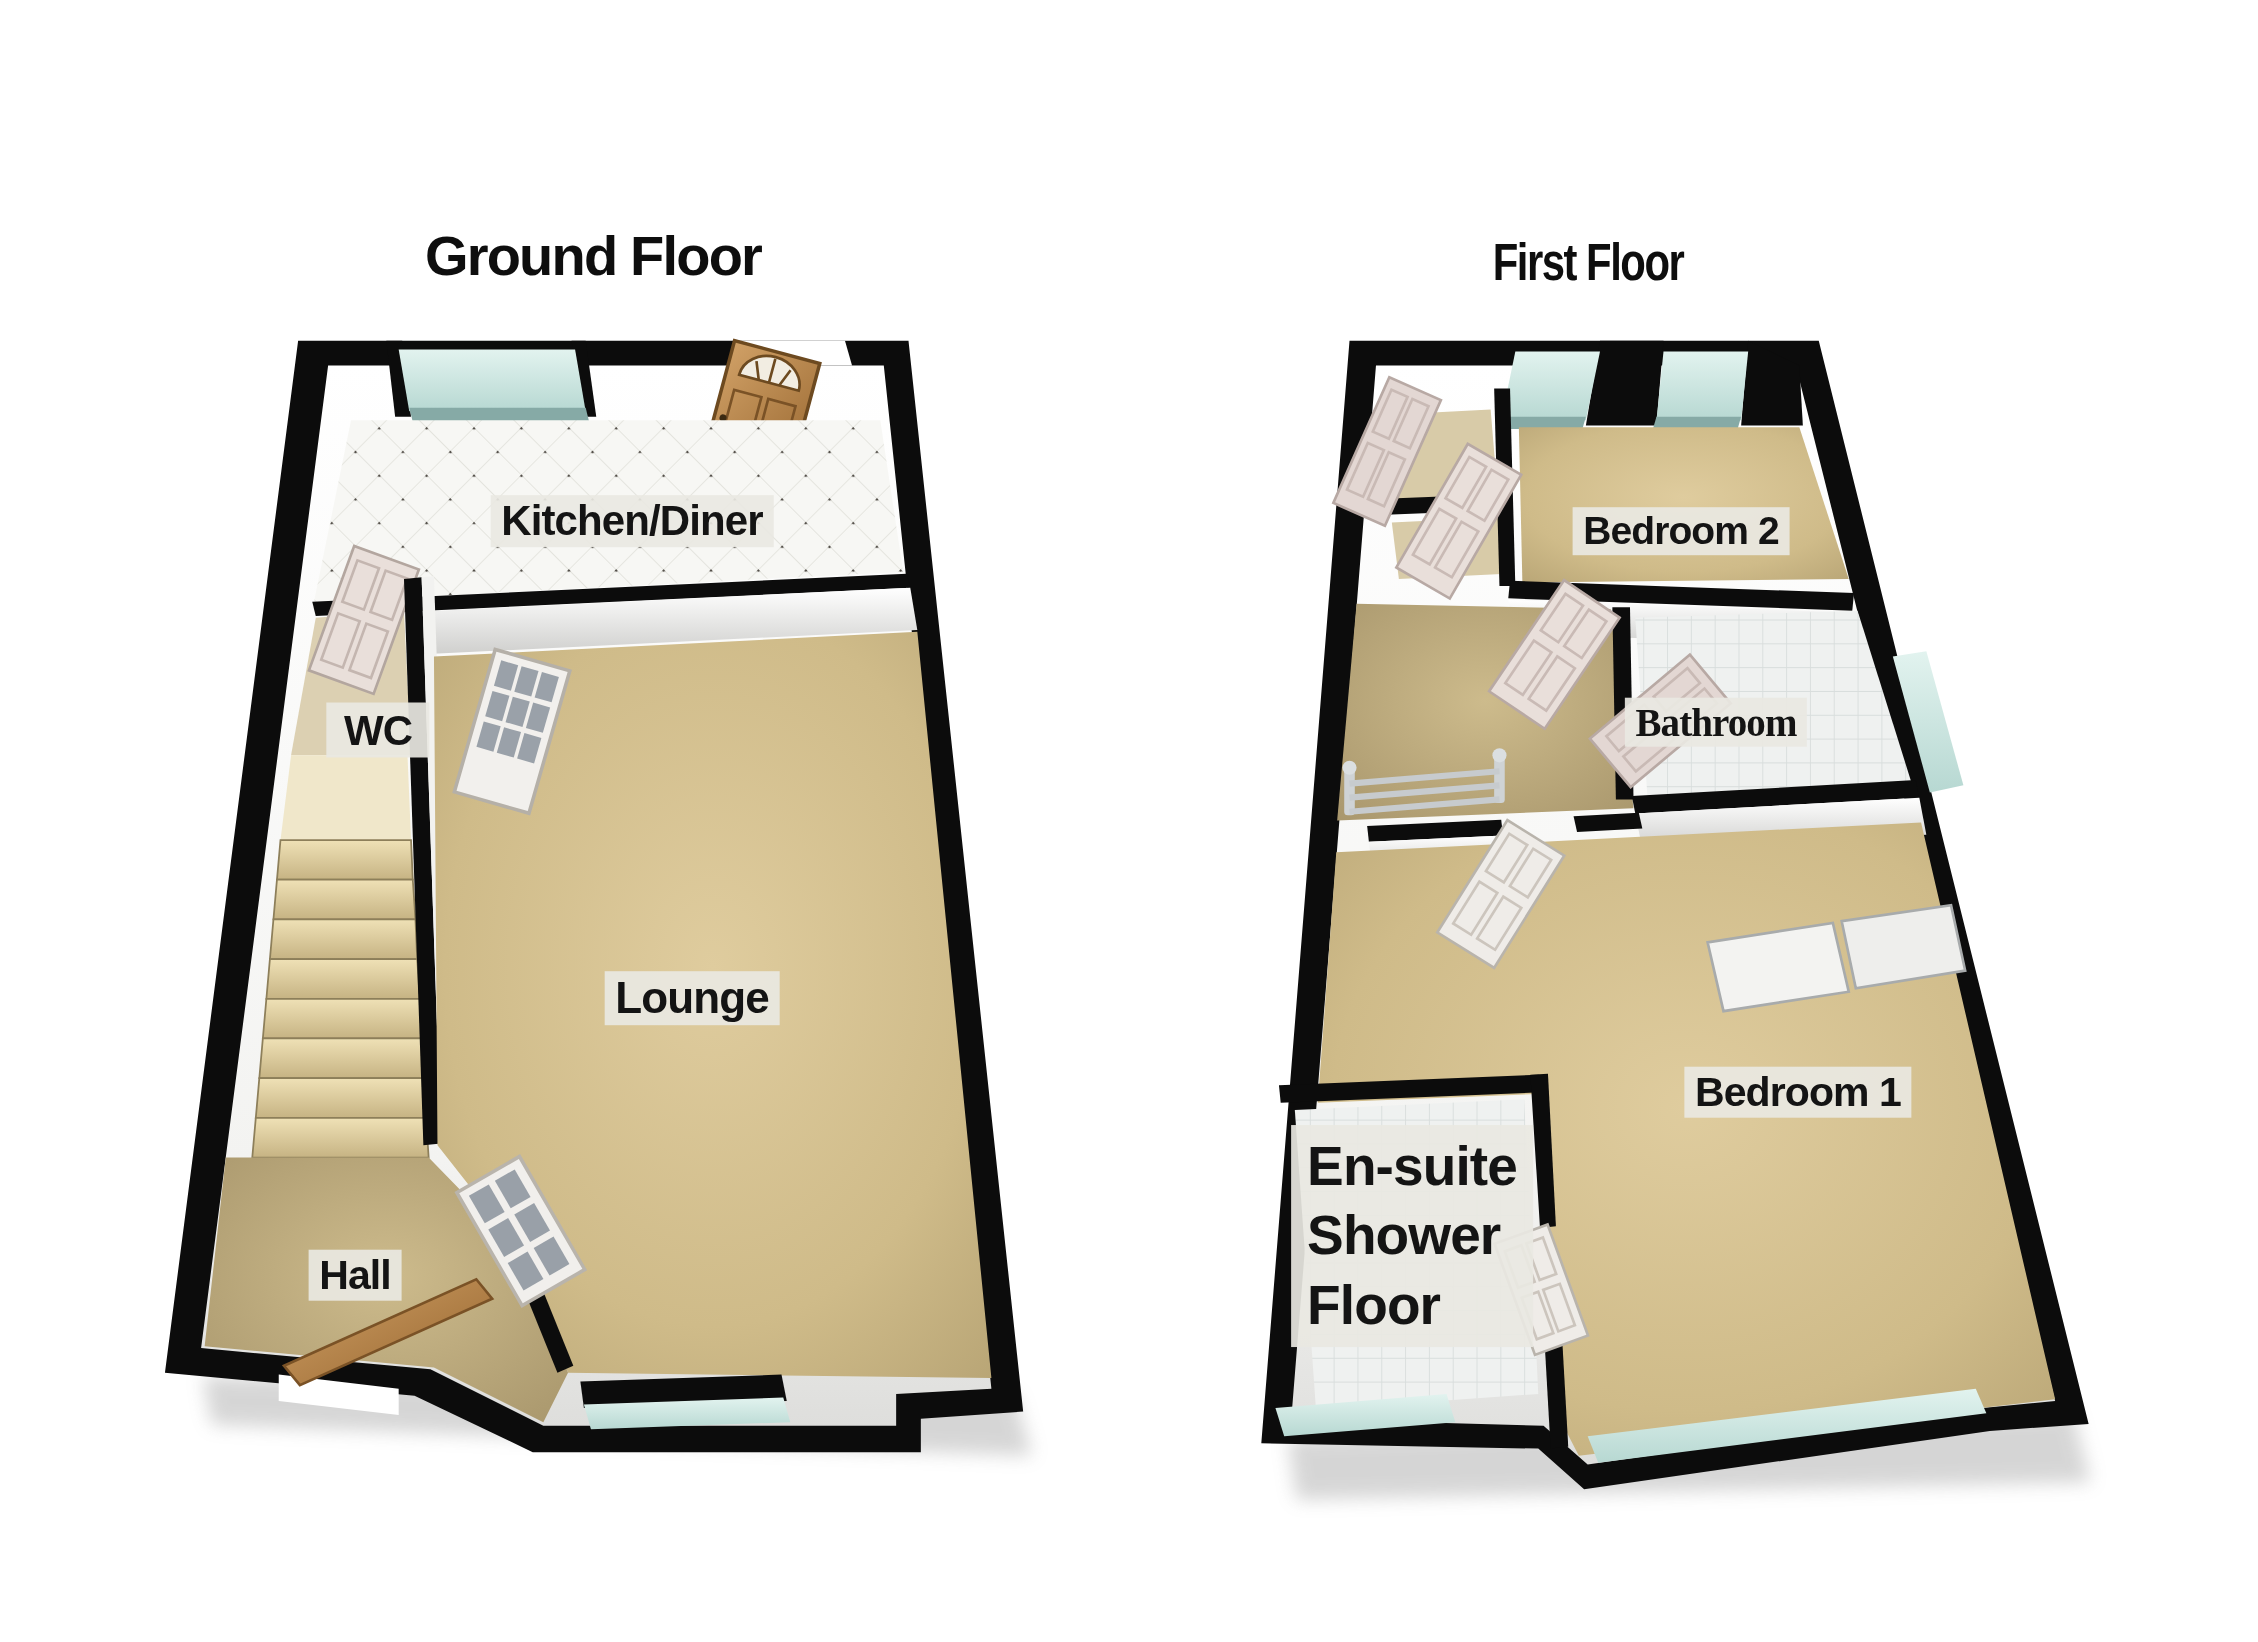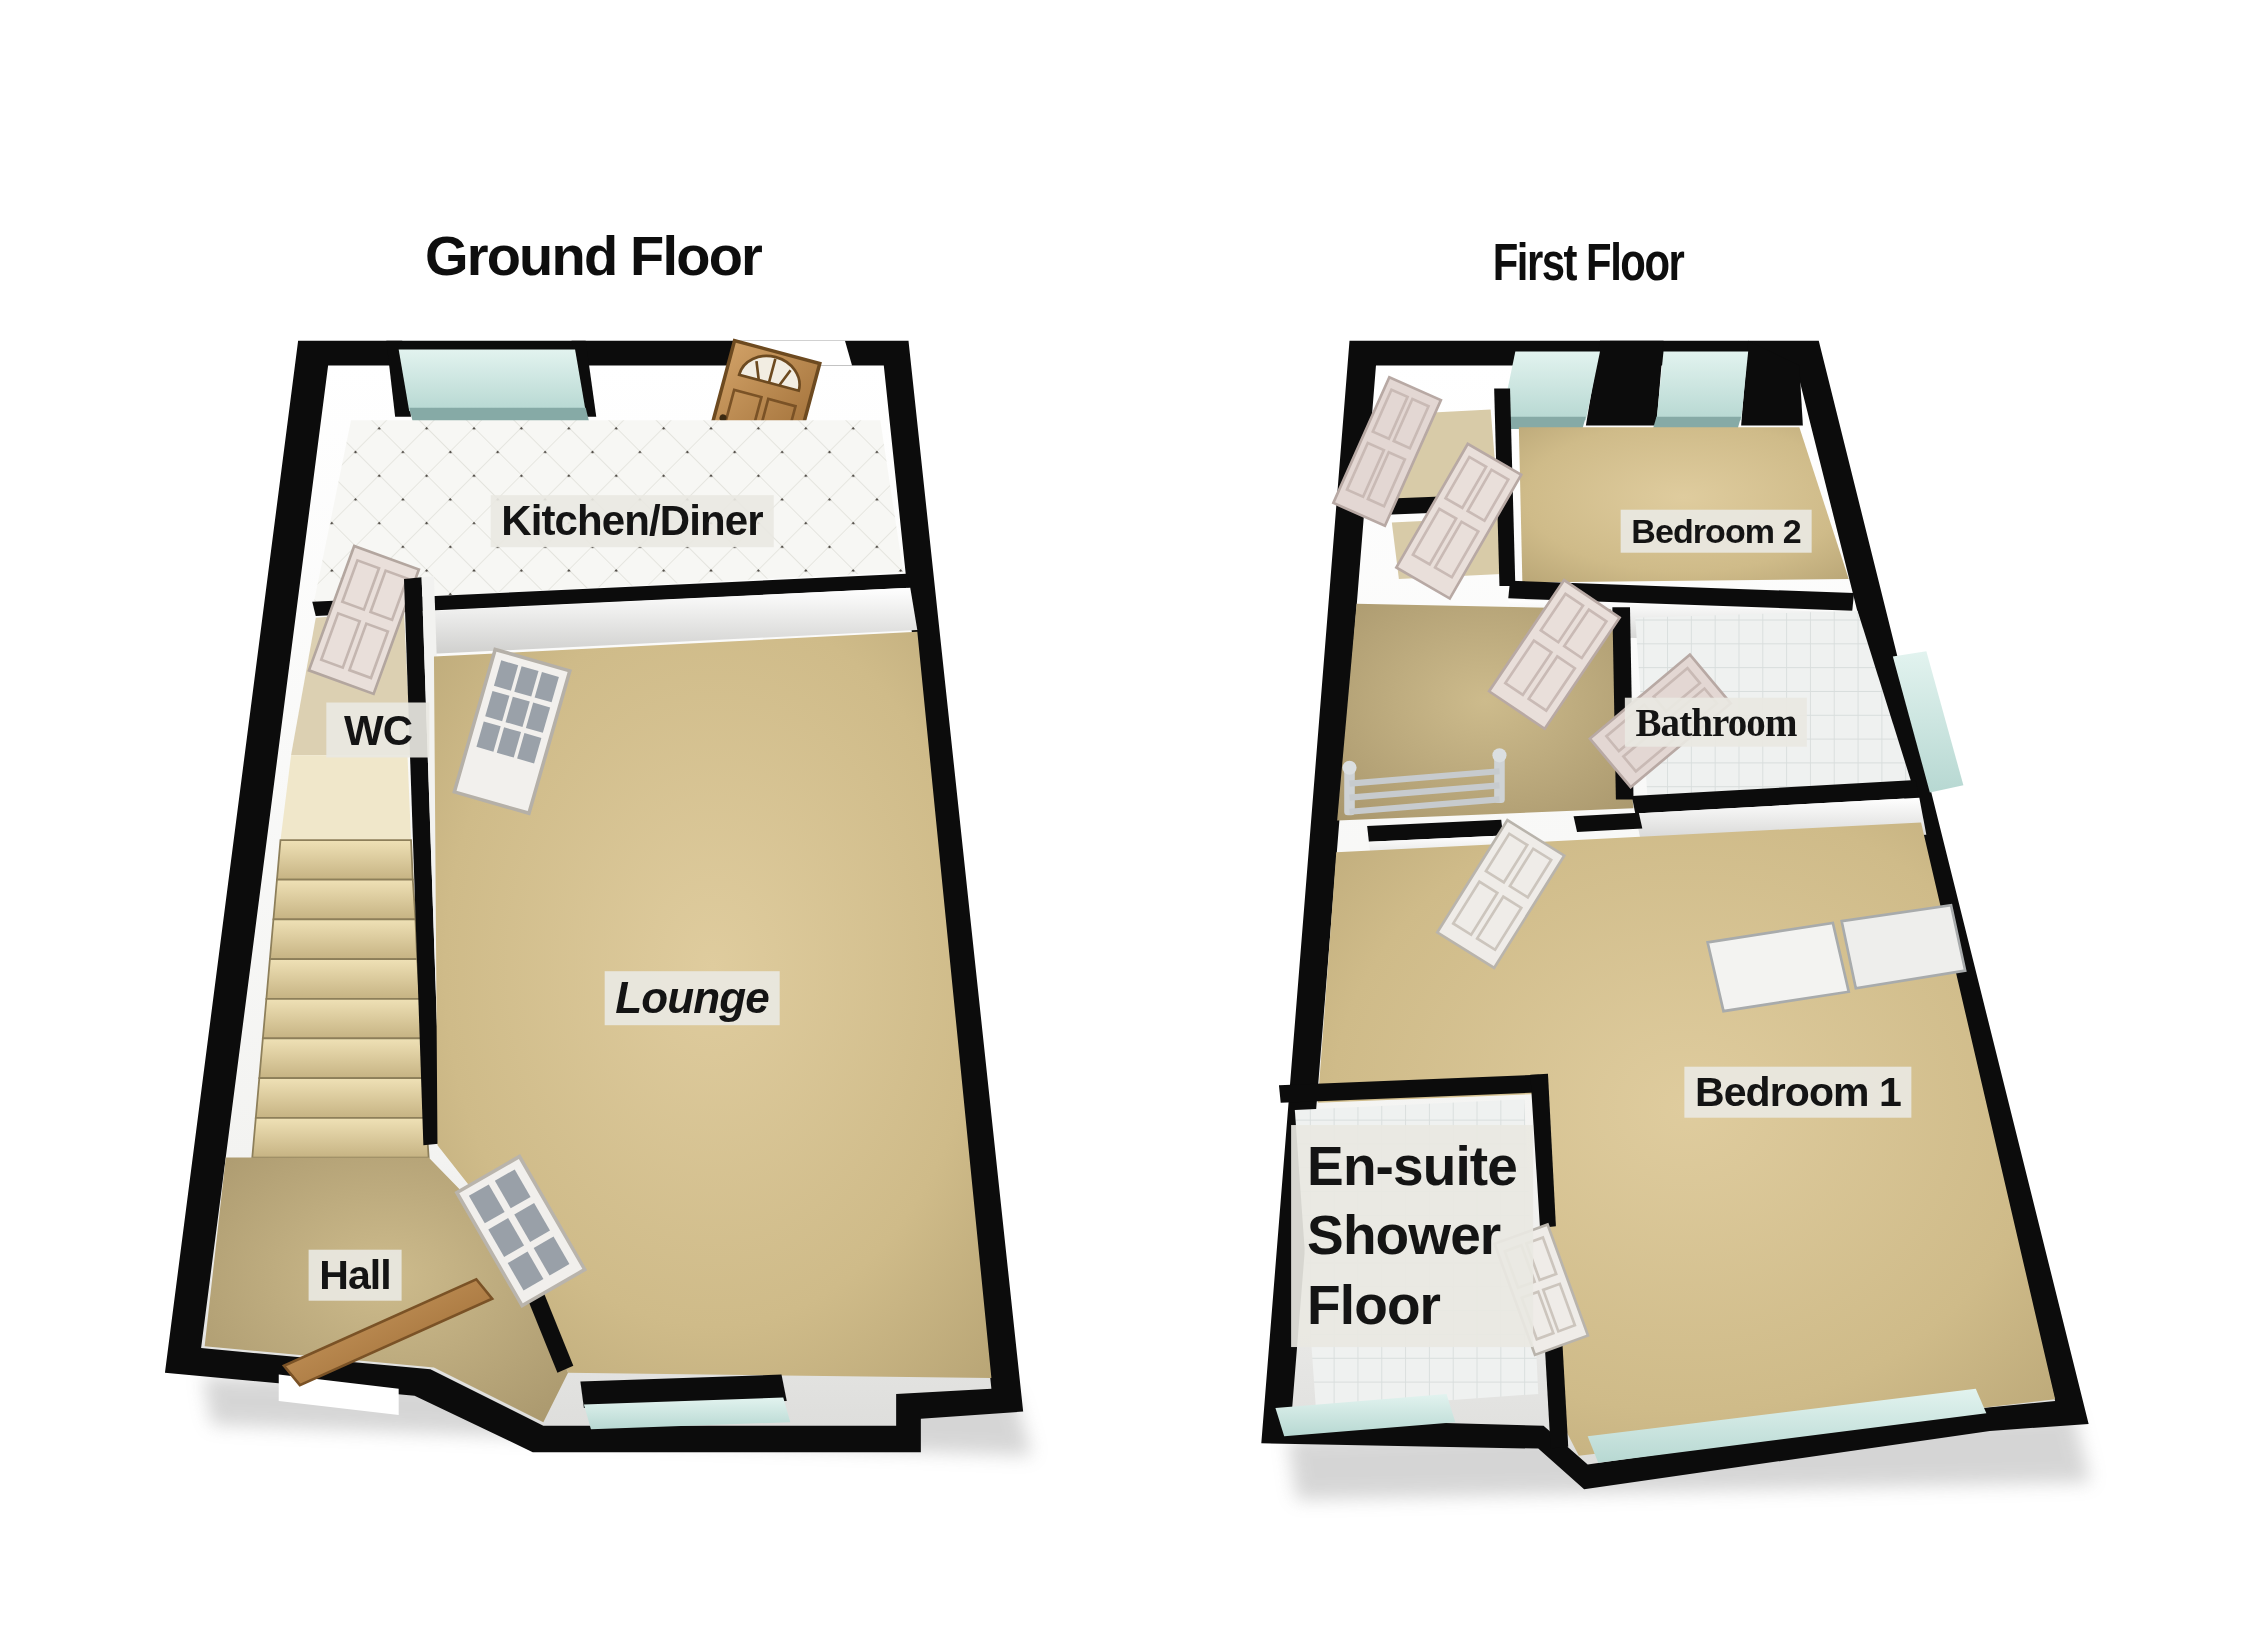--- a/index.html
+++ b/index.html
@@ -7,23 +7,23 @@
          font-family:"Liberation Sans",sans-serif;}
   .floor-title{position:absolute;transform:translate(-50%,-50%);font-weight:bold;color:#0e0e0e;
          white-space:nowrap;letter-spacing:-1.8px;}
   #gf-title{left:593px;top:255px;font-size:56px;}
   #ff-title{left:1588px;top:262px;font-size:51px;transform:translate(-50%,-50%) scaleX(.82);}
   .lbl{position:absolute;transform:translate(-50%,-50%);font-weight:bold;color:#141414;
        background:rgba(233,232,226,.92);white-space:nowrap;padding:1.8px 10.6px;letter-spacing:-0.9px;
        }
   #lbl-kitchen{left:632px;top:521px;font-size:42px;}
   #lbl-wc{left:378px;top:730px;font-size:42px;padding:3.5px 17.6px;}
-  #lbl-lounge{left:692px;top:998px;font-size:44px;font-style:italic;}
+  #lbl-lounge{left:692px;top:998px;font-size:44px;}
   #lbl-hall{left:355px;top:1275px;font-size:41px;}
-  #lbl-bedroom2{left:1716px;top:531px;font-size:34px;}
+  #lbl-bedroom2{left:1681px;top:531px;font-size:39px;}
   #lbl-bathroom{left:1716px;top:722px;font-size:39px;font-family:Liberation Serif, serif;}
   #lbl-bedroom1{left:1756px;top:1092px;font-size:41px;margin-left:42px;}
   #lbl-ensuite{left:1412px;top:1236px;font-size:55px;line-height:1.26;padding:7px 16px;}
   svg{position:absolute;left:0;top:0;}
 </style>
 </head>
 <body>
 
 <div class="stage">
 

